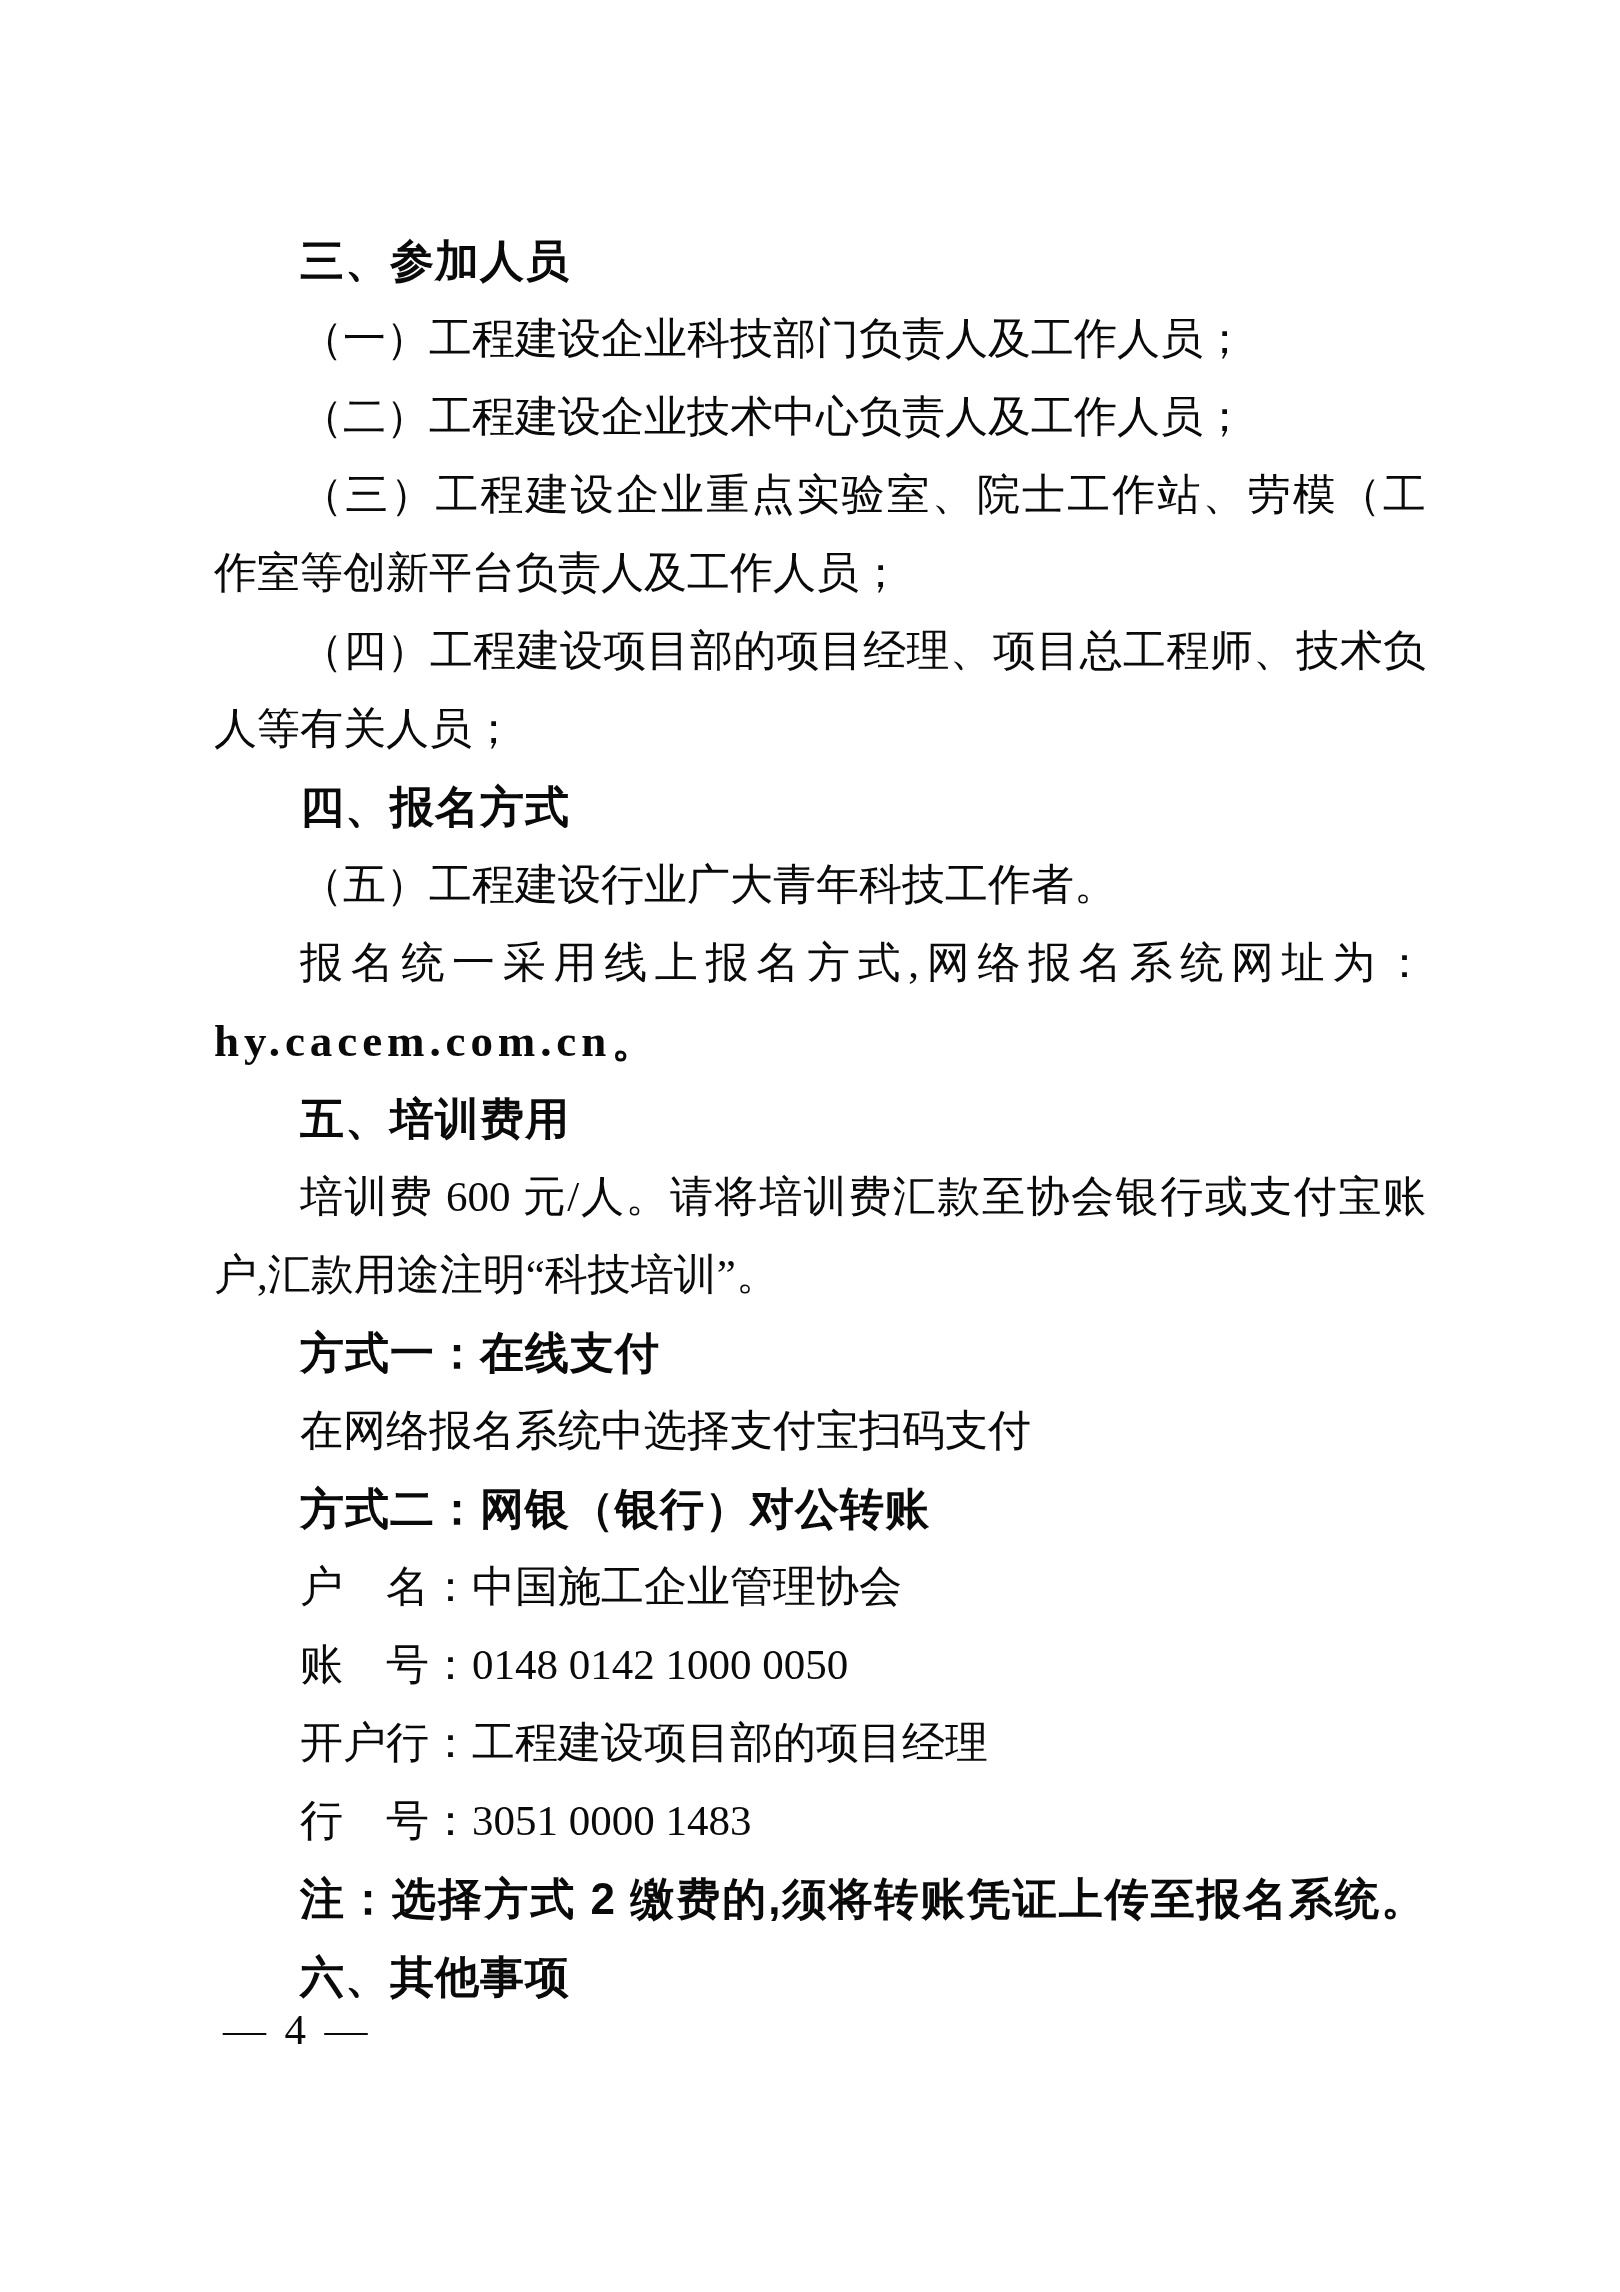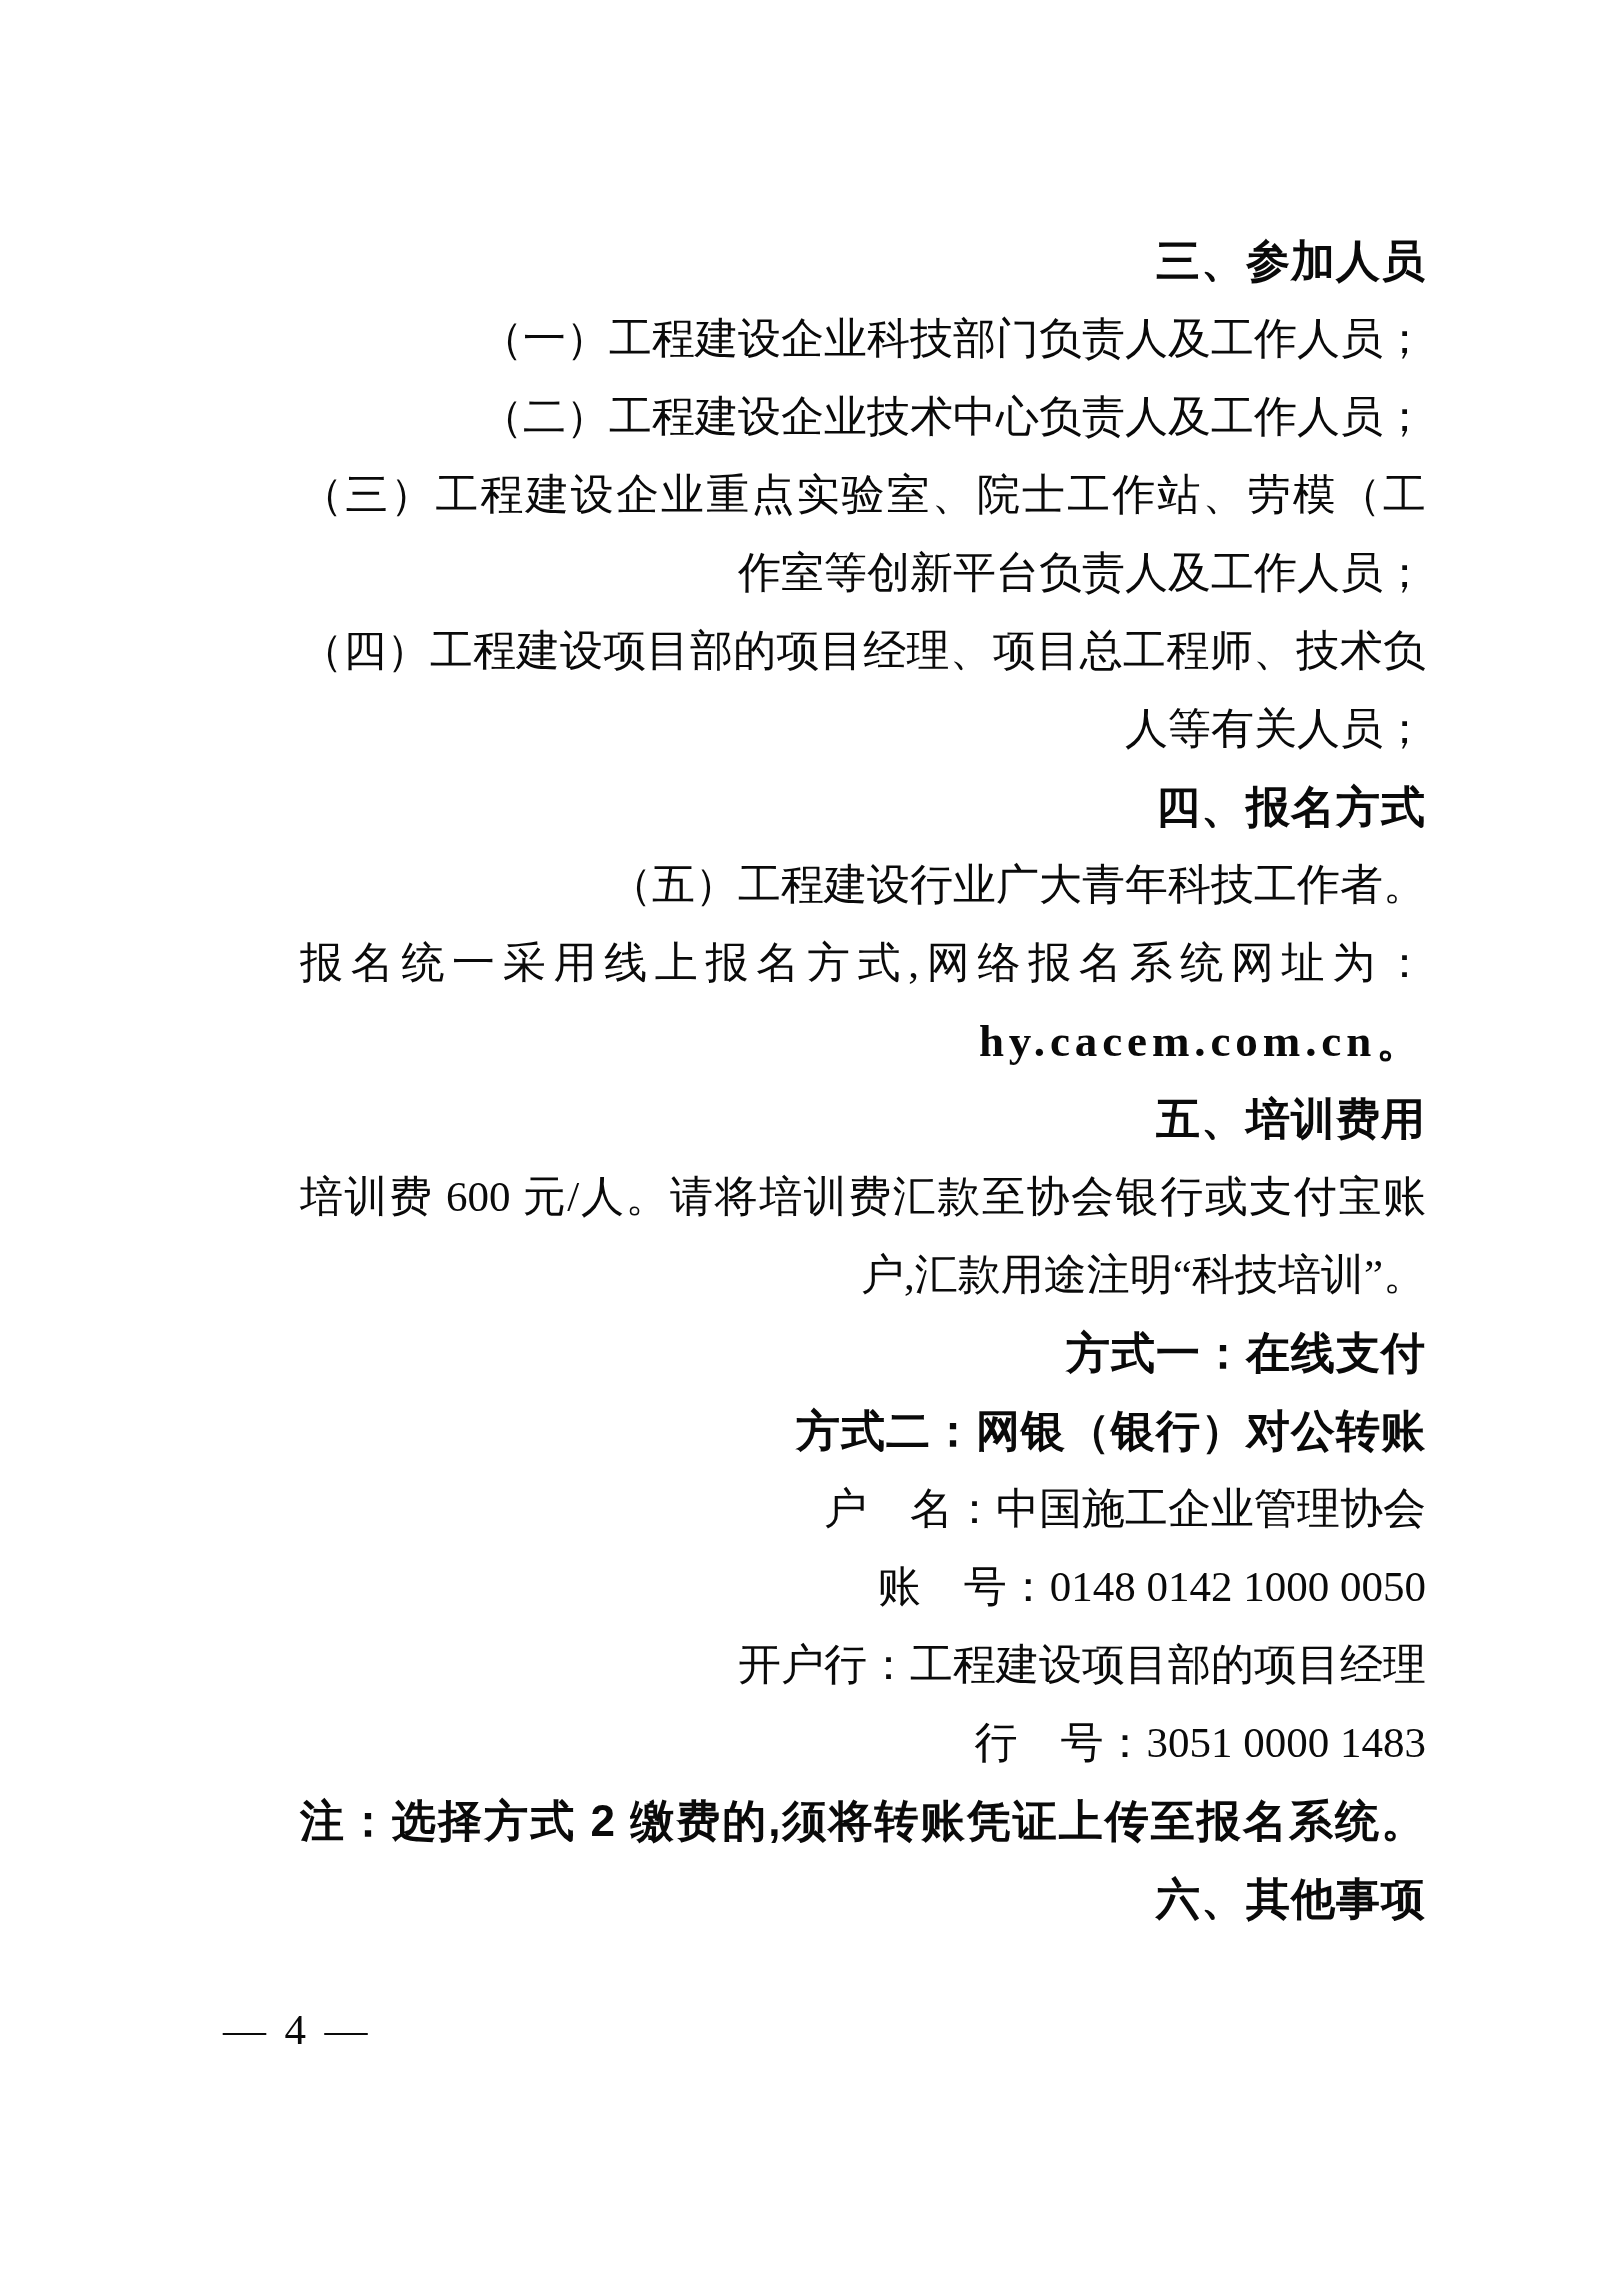--- a/index.html
+++ b/index.html
@@ -21,21 +21,20 @@
     left: 214px;
     top: 222px;
     width: 1212px;
   }
   .line {
     height: 78px;
     line-height: 78px;
     font-size: 43px;
     white-space: nowrap;
     color: #0a0a0a;
-    text-align: right;
   }
   .line.indent {
     padding-left: 86px;
   }
   .line.justify {
     white-space: normal;
     text-align: justify;
     text-align-last: justify;
     text-justify: inter-character;
     overflow: hidden;
@@ -75,20 +74,21 @@
       <div class="line indent justify">（四）工程建设项目部的项目经理、项目总工程师、技术负责</div>
       <div class="line">人等有关人员；</div>
       <div class="line heading indent">四、报名方式</div>
       <div class="line indent">（五）工程建设行业广大青年科技工作者。</div>
       <div class="line indent justify">报名统一采用线上报名方式,网络报名系统网址为：</div>
       <div class="line latin">hy.cacem.com.cn。</div>
       <div class="line heading indent">五、培训费用</div>
       <div class="line indent justify">培训费 600 元/人。请将培训费汇款至协会银行或支付宝账</div>
       <div class="line">户,汇款用途注明“科技培训”。</div>
       <div class="line heading indent">方式一：在线支付</div>
+      <div class="line indent">在网络报名系统中选择支付宝扫码支付</div>
       <div class="line heading indent">方式二：网银（银行）对公转账</div>
       <div class="line indent">户&nbsp;&nbsp;&nbsp;&nbsp;名：中国施工企业管理协会</div>
       <div class="line indent">账&nbsp;&nbsp;&nbsp;&nbsp;号：0148 0142 1000 0050</div>
       <div class="line indent">开户行：工程建设项目部的项目经理</div>
       <div class="line indent">行&nbsp;&nbsp;&nbsp;&nbsp;号：3051 0000 1483</div>
       <div class="line heading indent justify">注：选择方式 2 缴费的,须将转账凭证上传至报名系统。</div>
       <div class="line heading indent">六、其他事项</div>
     </main>
   <div class="page-number">— 4 —</div>
 </div>

